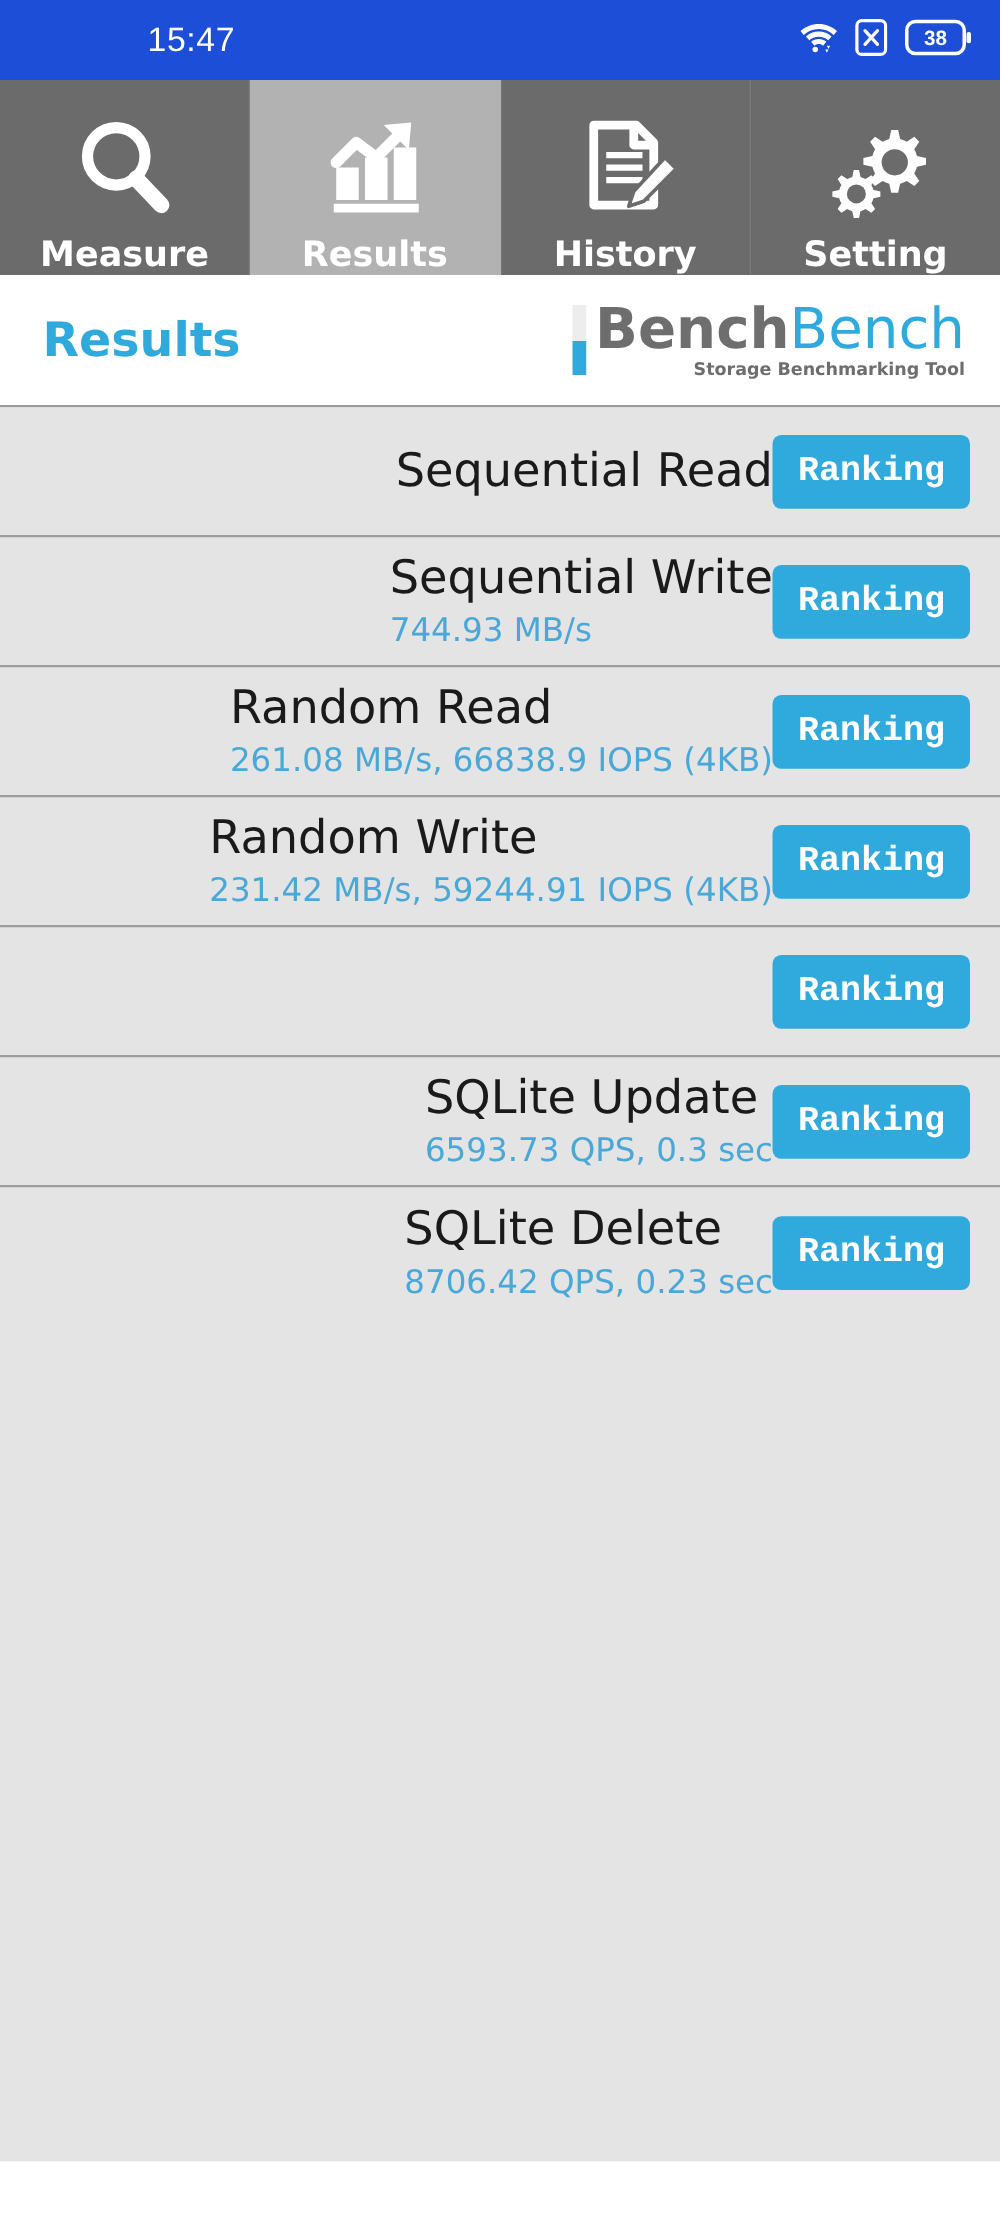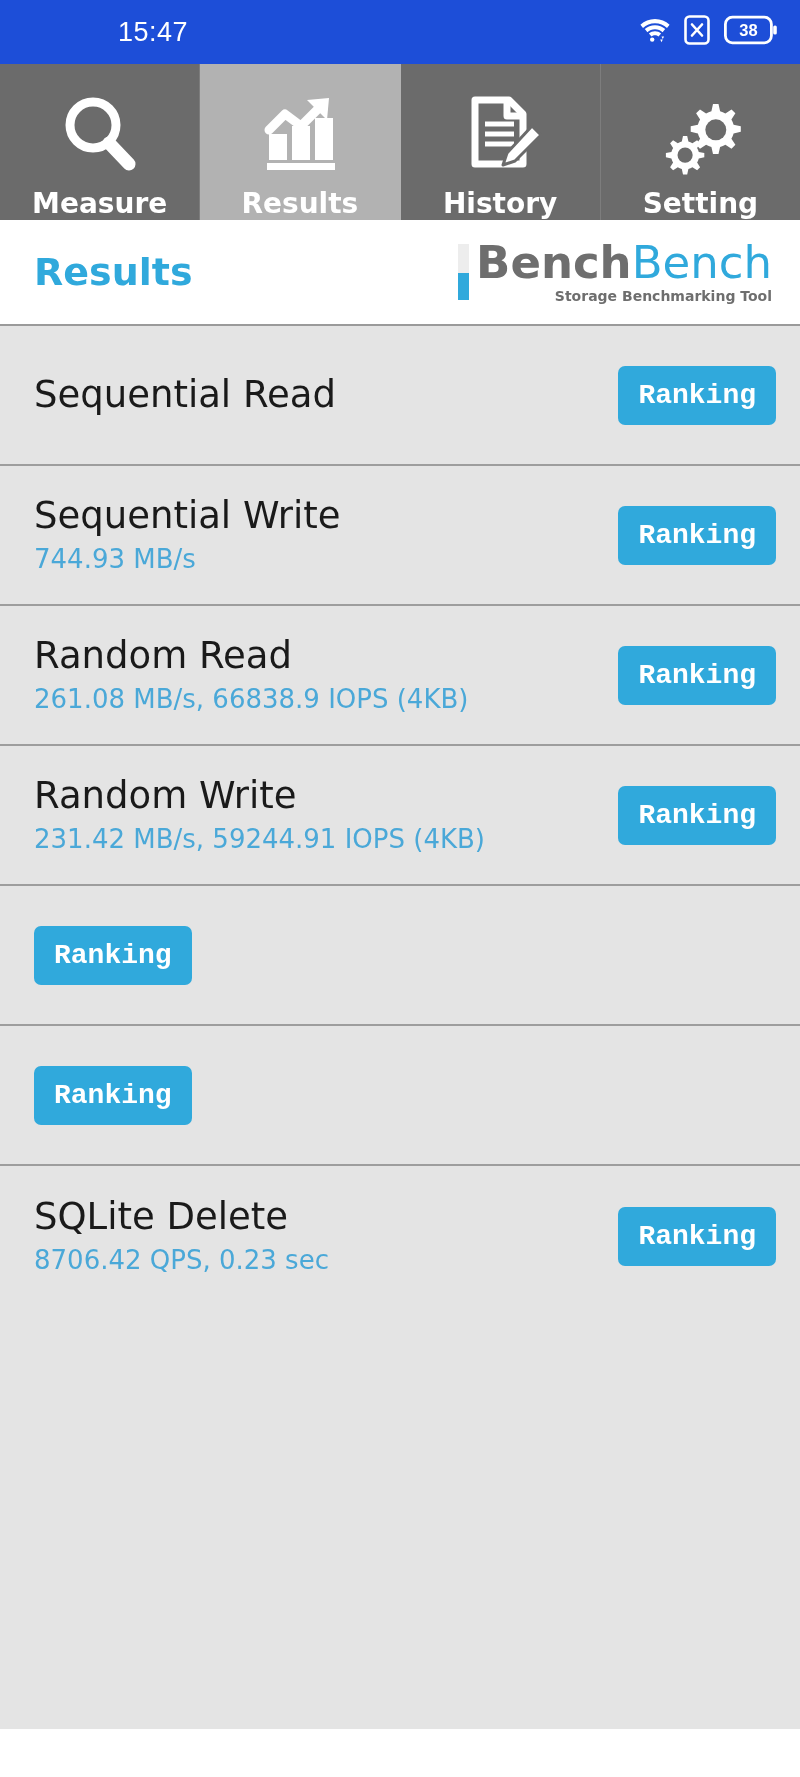--- a/index.html
+++ b/index.html
@@ -123,26 +123,26 @@
     font-weight: bold;
   }
 
   
   .results-list {
     background: #e4e4e4;
     height: calc(1777px - 64px - 204px - 106px);
     box-sizing: border-box;
   }
   .result-row {
-    height: 140px;
+    height: 104px;
     box-sizing: border-box;
     border-bottom: 2px solid #9d9d9d;
     display: flex;
     align-items: center;
-    justify-content: space-between;
+    justify-content: flex-end;
     padding: 0 24px 0 34px;
     background: #e4e4e4;
   }
   .row-texts { display: flex; flex-direction: column; }
   .row-title {
     color: #1a1a1a;
     font-size: 37px;
     line-height: 44px;
     font-family: "DejaVu Sans", sans-serif;
   }
@@ -300,20 +300,24 @@
       <div class="row-value">231.42 MB/s, 59244.91 IOPS (4KB)</div>
     </div>
     <button class="ranking-btn">Ranking</button>
   </div>
 
   <div class="result-row">
     <button class="ranking-btn">Ranking</button>
   </div>
 
   <div class="result-row">
+    <div class="row-texts">
+      <div class="row-title">SQLite Update</div>
+      <div class="row-value">6593.73 QPS, 0.3 sec</div>
+    </div>
     <button class="ranking-btn">Ranking</button>
   </div>
 
   <div class="result-row" style="border-bottom:none">
     <div class="row-texts">
       <div class="row-title">SQLite Delete</div>
       <div class="row-value">8706.42 QPS, 0.23 sec</div>
     </div>
     <button class="ranking-btn">Ranking</button>
   </div>

